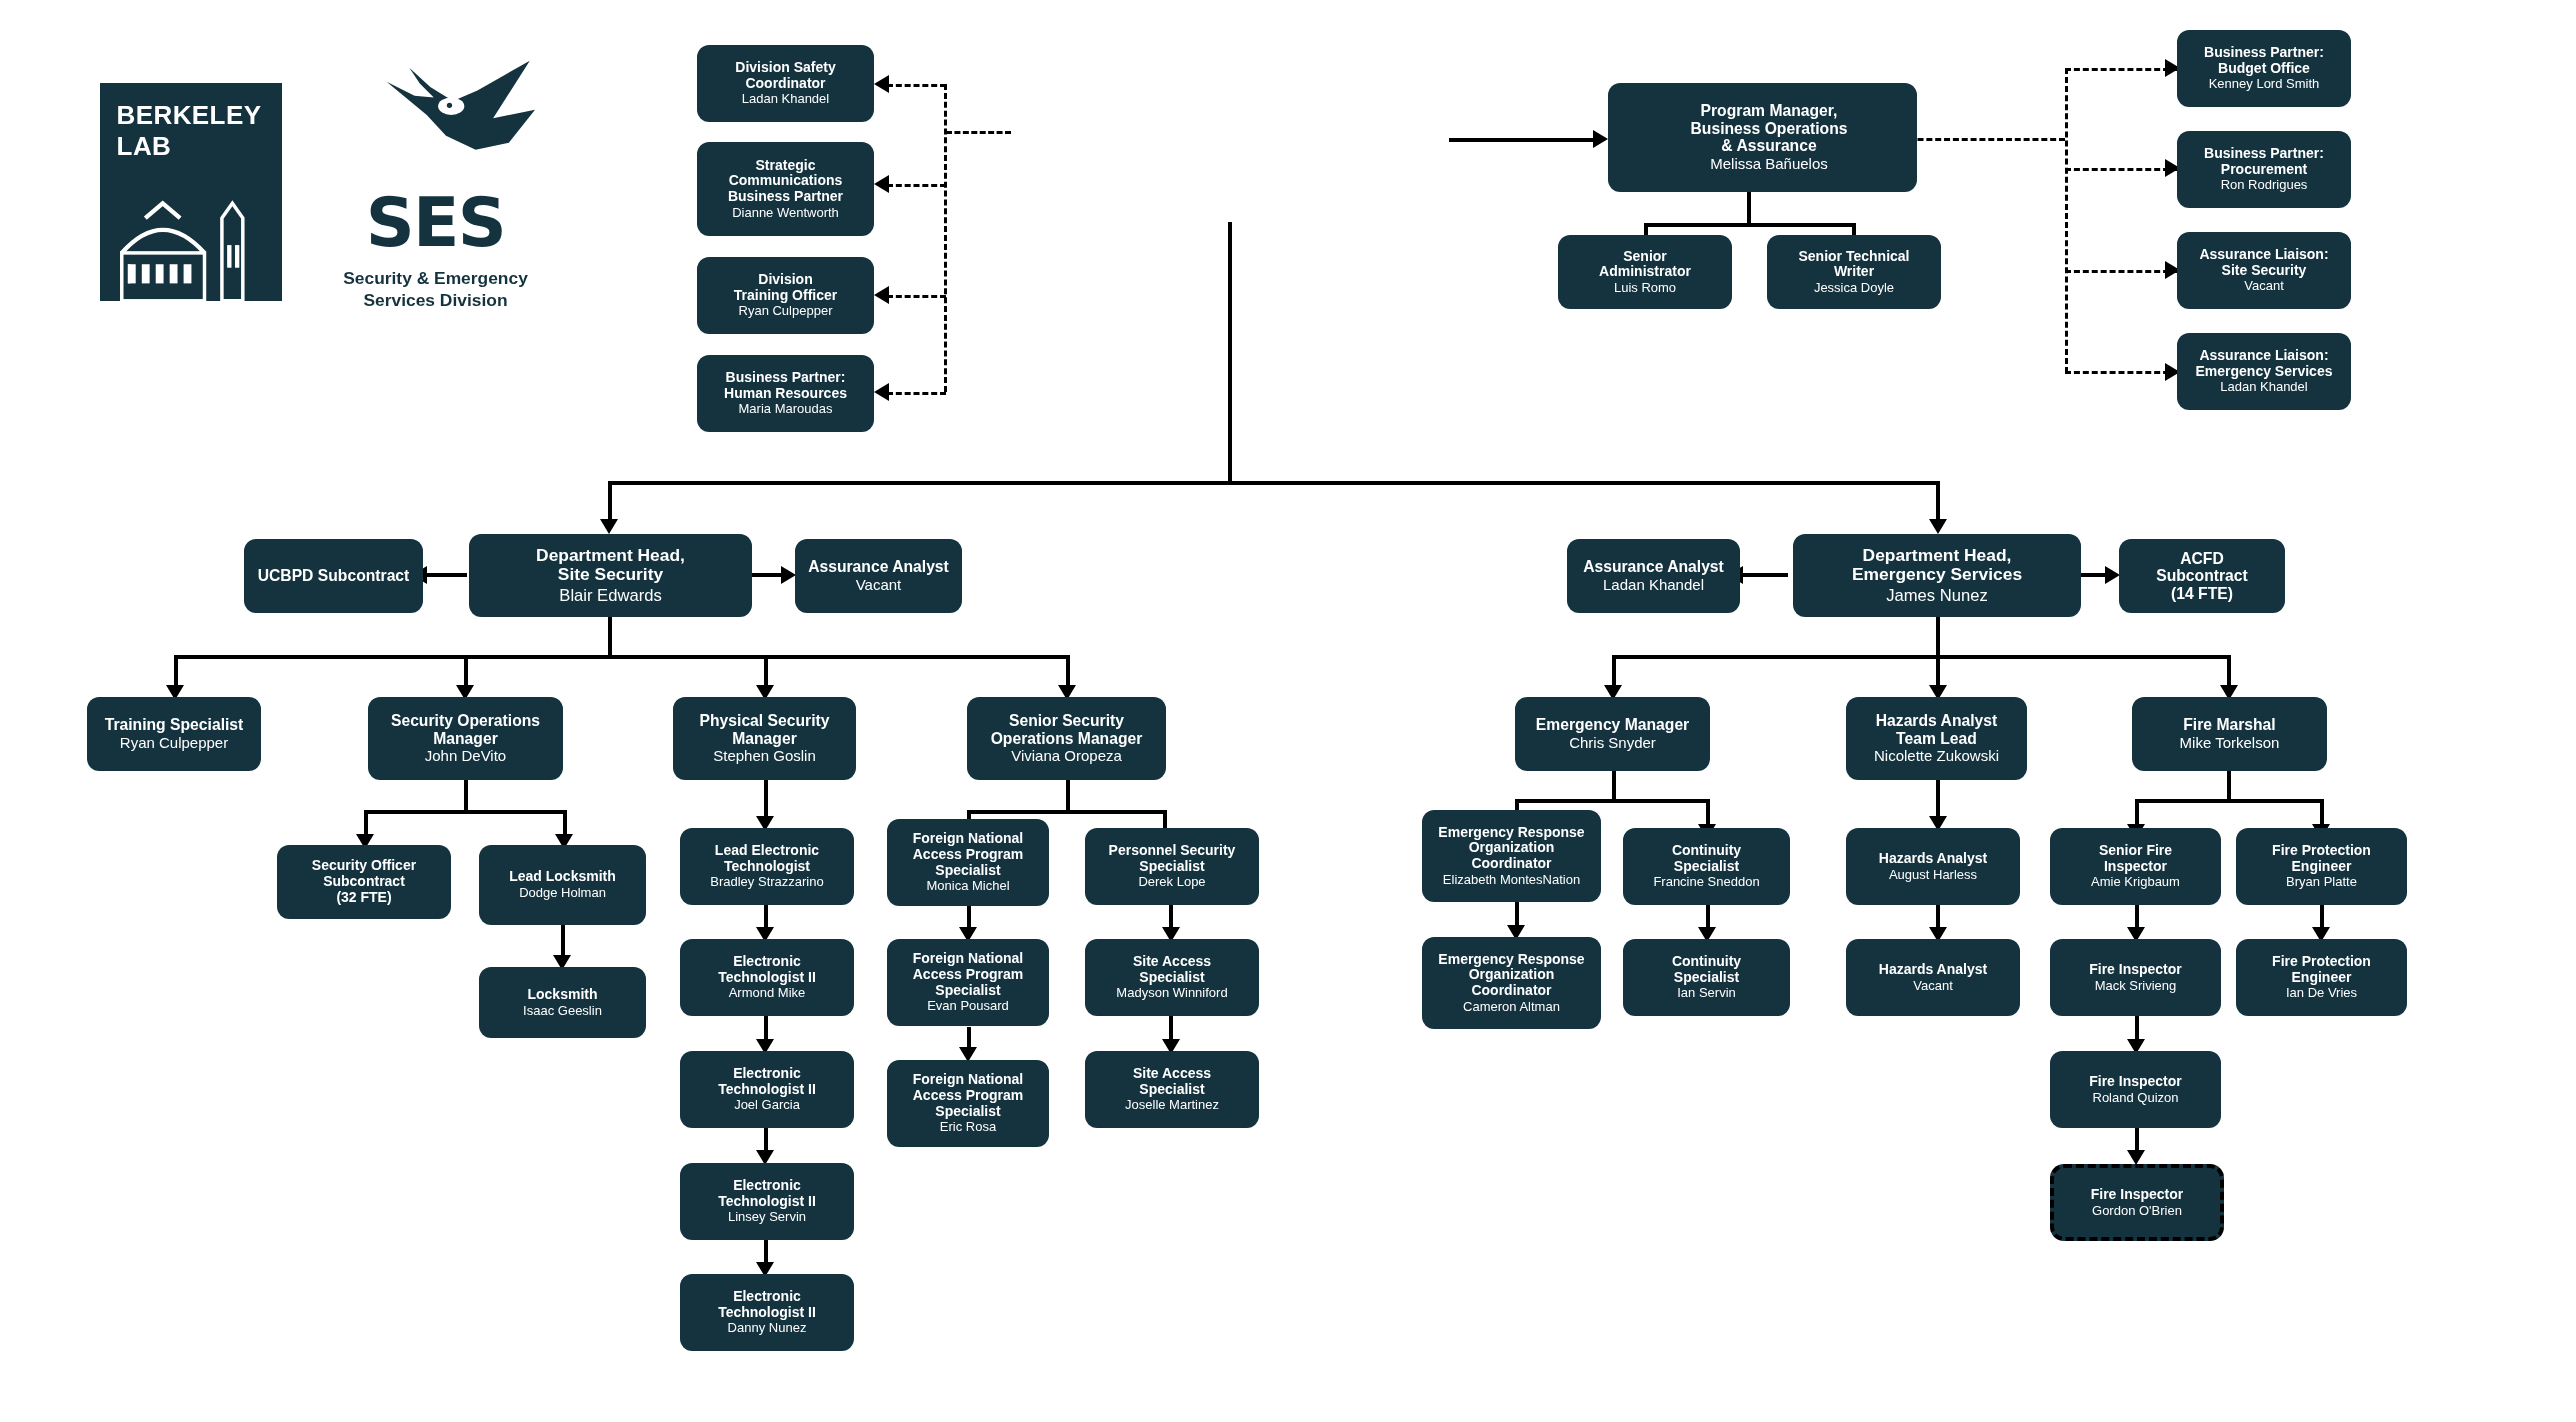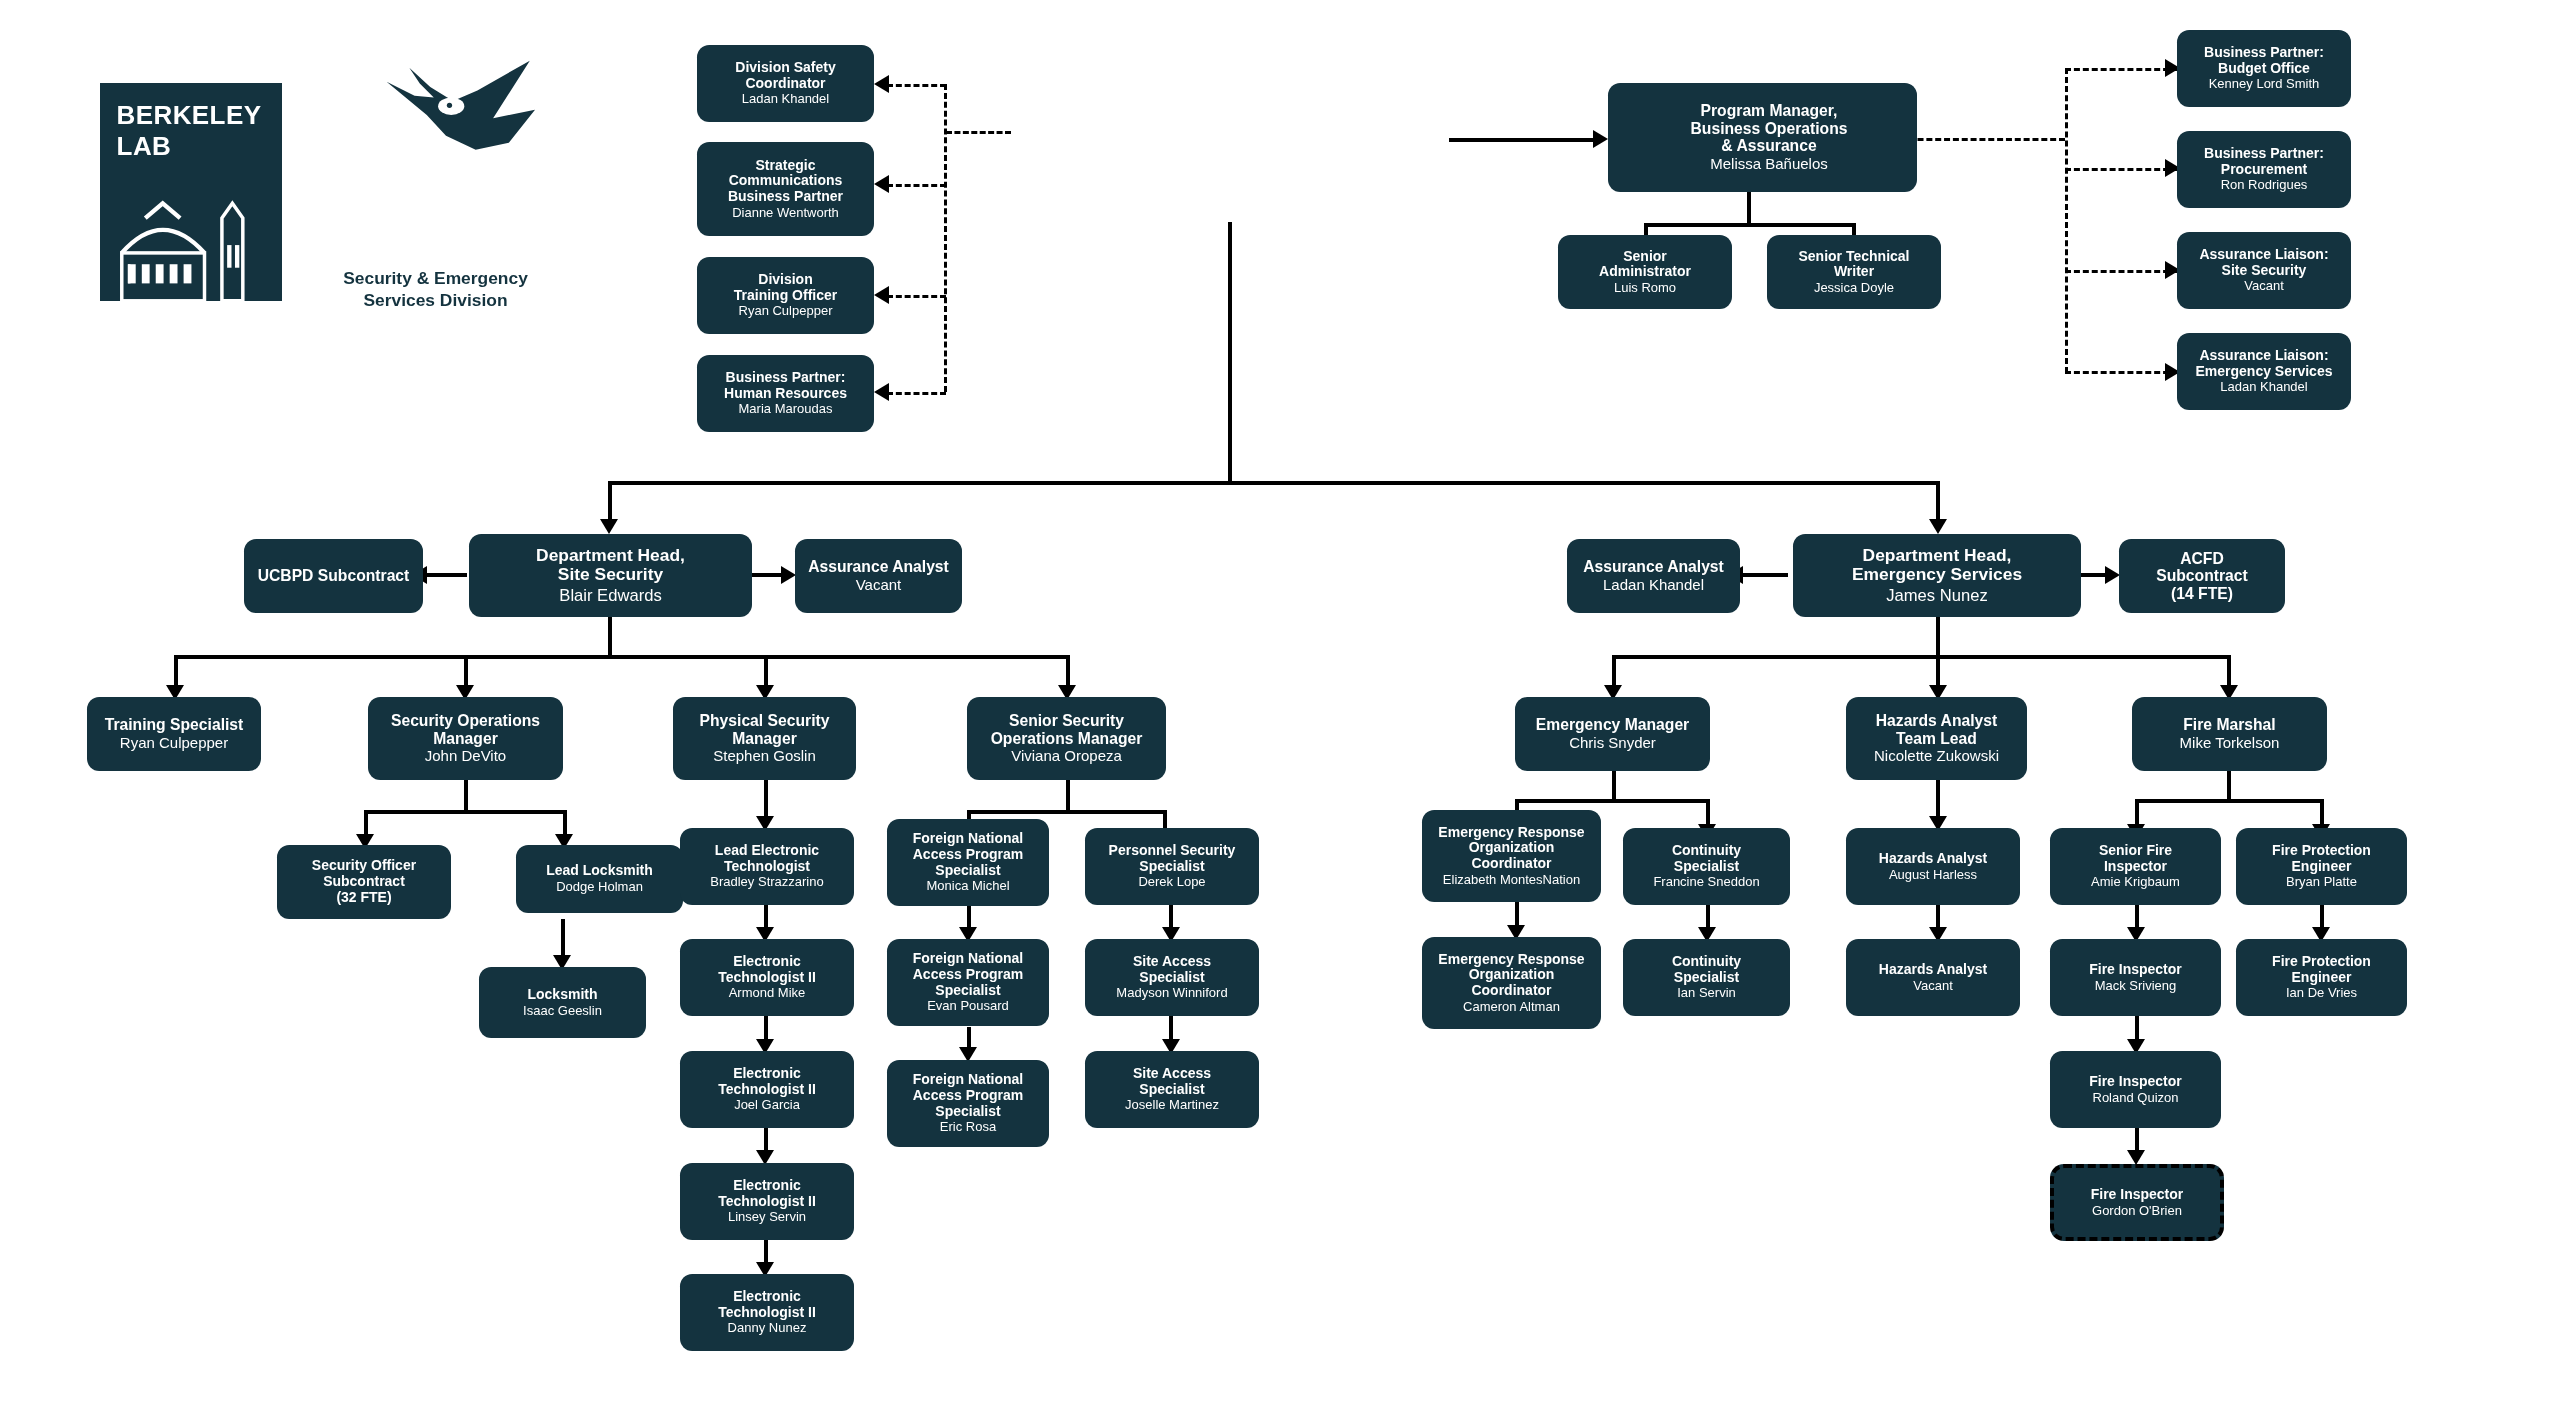--- a/index.html
+++ b/index.html
@@ -176,20 +176,21 @@
       <rect x="155" y="86" width="5" height="26" fill="#ffffff"></rect>
     </svg>
   </div>
 
   <div id="logo-ses">
     <svg width="227" height="131" viewBox="0 0 260 150">
       <path d="M238 10 L196 76 L244 66 L214 104 L176 112 L142 96 L120 72 L74 34 L106 50 L128 52 L112 36 L100 18 L124 40 L150 56 L178 44 Z" fill="#14333f"></path>
       <ellipse cx="148" cy="62" rx="15" ry="10" fill="#ffffff"></ellipse>
       <circle cx="146" cy="61" r="3" fill="#14333f"></circle>
     </svg>
+    <div class="ses-word">SES</div>
     <div class="ses-sub">
       <span>Security &amp; Emergency</span><br>
       <span>Services Division</span>
     </div>
   </div>
 
 
   <div class="node t-xs" style="left:697px; top:45px; width:177px; height:77px;">
     <span class="title">Division Safety<br>Coordinator</span>
     <span class="person">Ladan Khandel</span>
@@ -332,21 +333,21 @@
   <div class="ln v" style="left:464px; top:780px; height:33px;"></div>
   <div class="ln h" style="left:364px; top:810px; width:202px;"></div>
   <div class="ln v" style="left:364px; top:810px; height:28px;"></div>
   <div class="ln v" style="left:563px; top:810px; height:28px;"></div>
   <div class="arrow down" style="left:356px; top:834px;"></div>
   <div class="arrow down" style="left:555px; top:834px;"></div>
 
   <div class="node t-xs" style="left:277px; top:845px; width:174px; height:74px;">
     <span class="title">Security Officer<br>Subcontract<br>(32 FTE)</span>
   </div>
-  <div class="node t-xs" style="left:479px; top:845px; width:167px; height:68px;margin-left:37px;">
+  <div class="node t-xs" style="left:479px; top:845px; width:167px; height:80px;">
     <span class="title">Lead Locksmith</span>
     <span class="person">Dodge Holman</span>
   </div>
   <div class="ln v" style="left:561px; top:919px; height:39px;"></div>
   <div class="arrow down" style="left:553px; top:955px;"></div>
   <div class="node t-xs" style="left:479px; top:967px; width:167px; height:71px;">
     <span class="title">Locksmith</span>
     <span class="person">Isaac Geeslin</span>
   </div>
 

